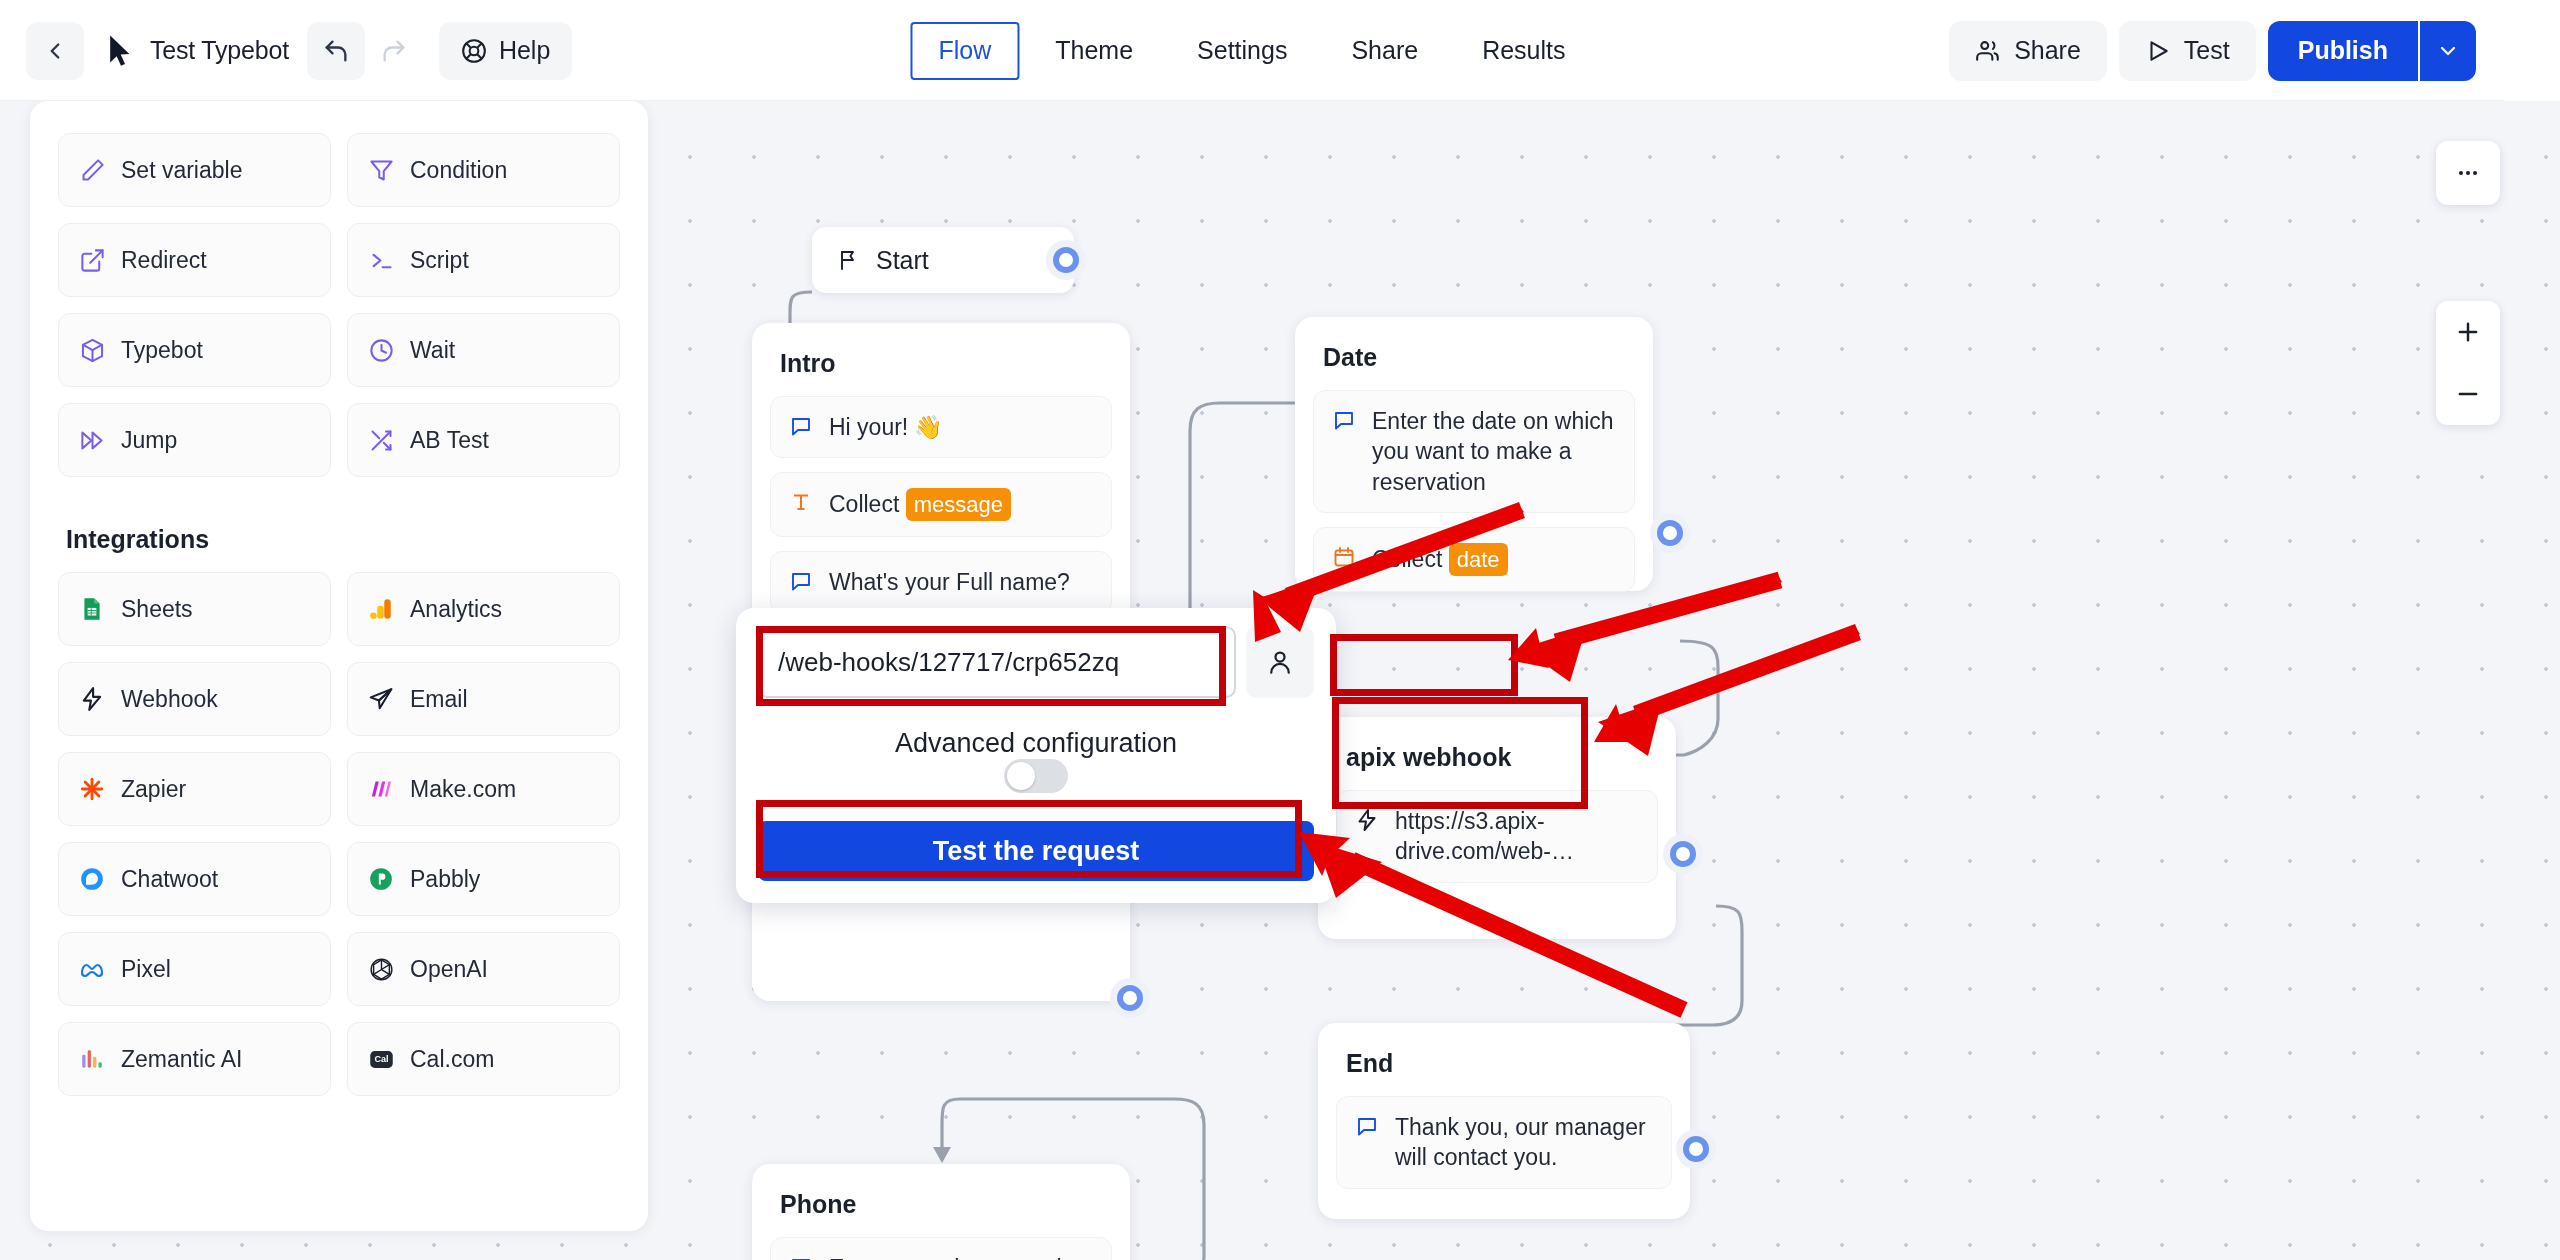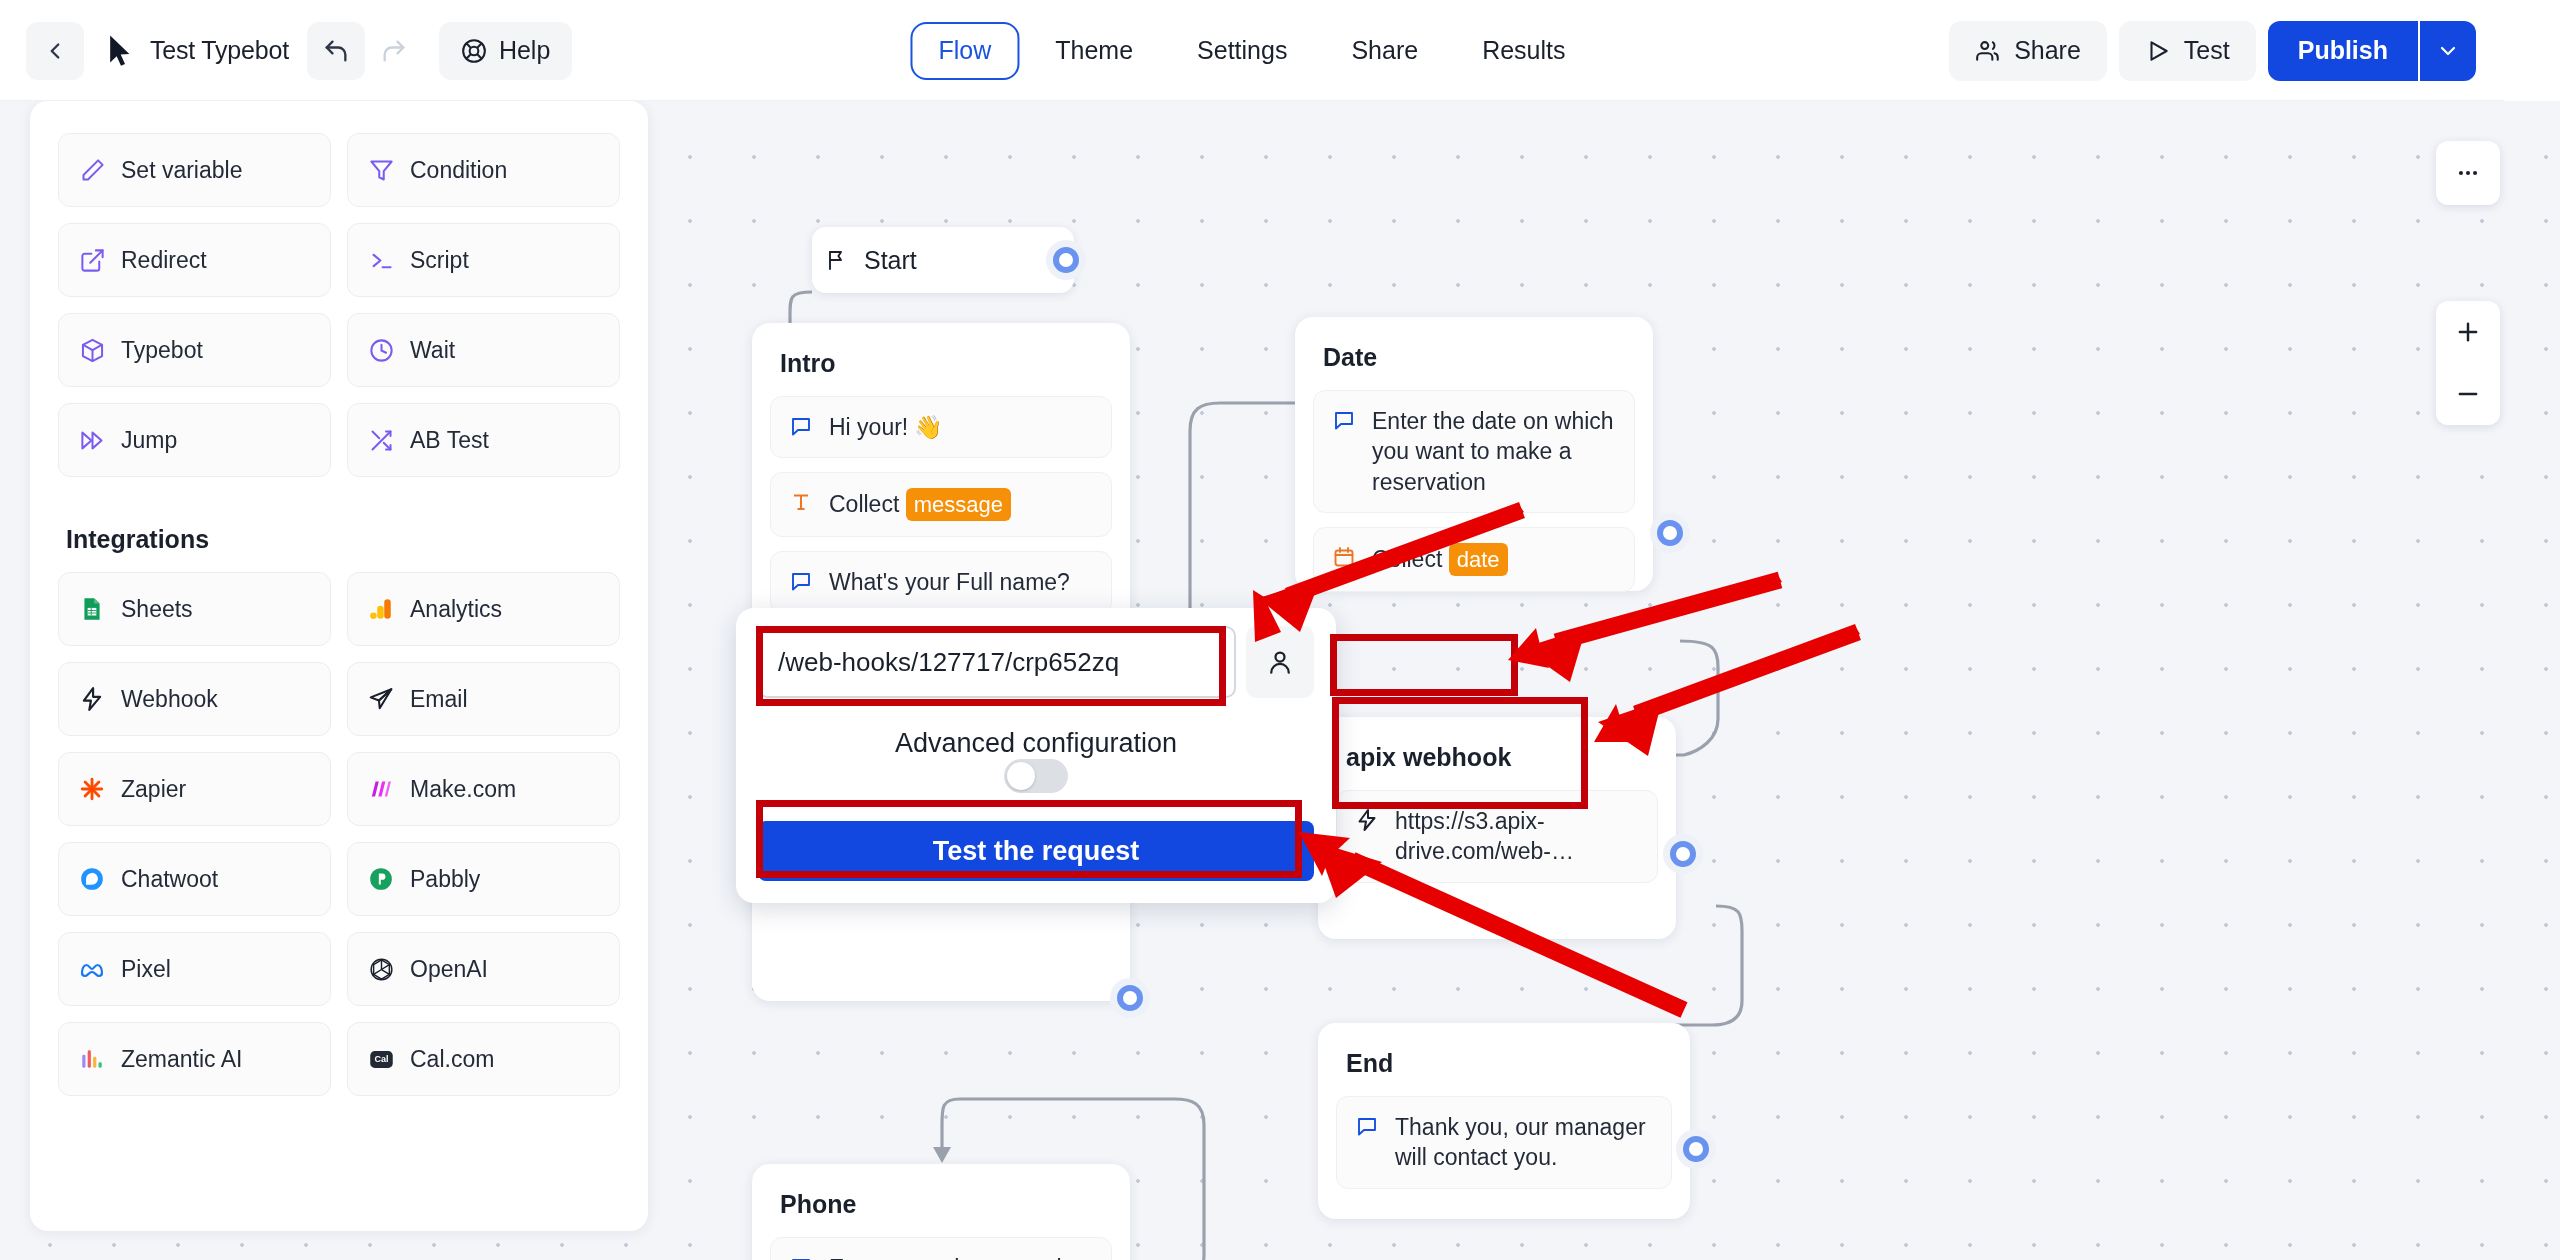--- a/index.html
+++ b/index.html
@@ -35,21 +35,21 @@
     height: 58px; border-radius: 12px; background: #f4f5f7;
     display: flex; align-items: center; gap: 12px; padding: 0 22px;
     font-size: 25px; color: #1a202c; cursor: pointer; margin-left: 16px;
   }
 
   .tb-center {
     position: absolute; left: 50%; transform: translateX(-50%); top: 0;
     height: 101px; display: flex; align-items: center; gap: 8px;
   }
   .tab {
-    height: 58px; padding: 0 26px; border-radius: 16px;
+    height: 58px; padding: 0 26px; border-radius: 4px;
     display: flex; align-items: center; justify-content: center;
     font-size: 25px; color: #1a202c; cursor: pointer; white-space: nowrap;
     border: 2px solid transparent; background: transparent;
   }
   .tab.active { color: #1a53e0; border-color: #1a53e0; background: #ffffff; }
 
   .tb-right {
     position: absolute; right: 28px; top: 0; height: 101px;
     display: flex; align-items: center; gap: 12px;
   }
@@ -114,21 +114,21 @@
   .step .txt { flex: 1 1 auto; }
   .var {
     background: #f79009; color: #ffffff; border-radius: 6px;
     padding: 2px 8px; font-size: 22px; display: inline-block;
   }
 
   .start-node {
     position: absolute; background: #ffffff; border-radius: 14px;
     box-shadow: 0 2px 10px rgba(25,35,70,0.10);
     height: 66px; display: flex; align-items: center; gap: 16px;
-    padding: 0 12px; font-size: 25px; color: #1a202c; font-weight: 400;
+    padding: 0 24px; font-size: 25px; color: #1a202c; font-weight: 400;
   }
 
   .port {
     position: absolute; width: 26px; height: 26px; border-radius: 50%;
     background: #ffffff; border: 6px solid #6a93f0; z-index: 20;
     box-shadow: 0 0 0 7px #eef1f8;
   }
 
   
   .popover {

